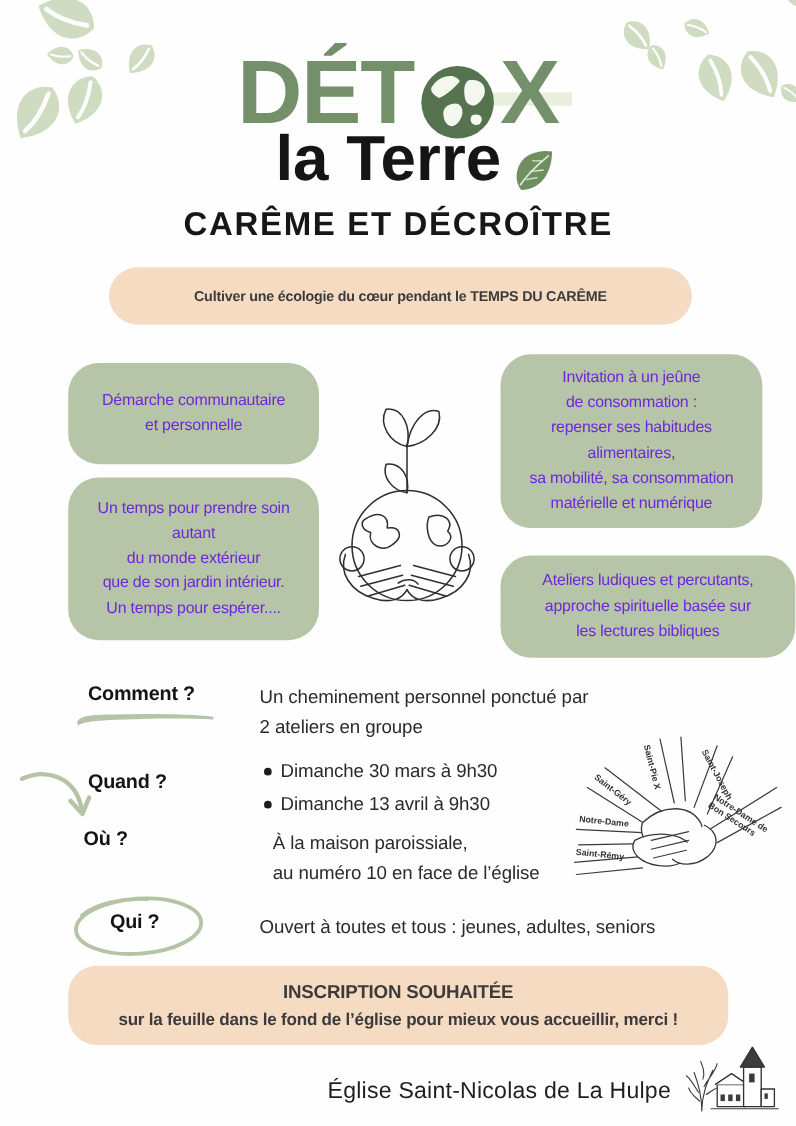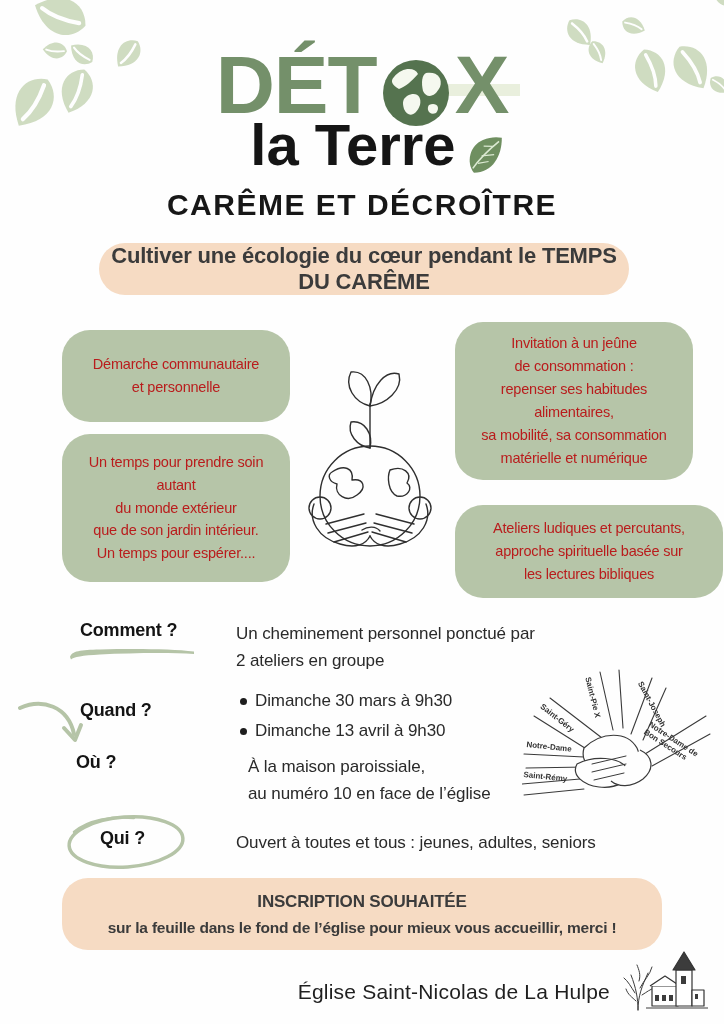--- a/index.html
+++ b/index.html
@@ -31,30 +31,30 @@
     font-size:30px;font-weight:600;letter-spacing:1.5px;color:#171717;
   }
 
   
   .peach{
     background:#f6dbc3;border-radius:26px;
     display:flex;flex-direction:column;align-items:center;justify-content:center;
     text-align:center;color:#3b3b3b;
   }
   .banner-theme{top:243px;left:99px;width:530px;height:52px;}
-  .banner-theme .t{font-size:22px;font-weight:700;letter-spacing:-0.2px;}
+  .banner-theme .t{font-size:13px;font-weight:700;letter-spacing:-0.2px;}
   .banner-inscription{top:878px;left:62px;width:600px;height:72px;}
   .banner-inscription .t1{font-size:17px;font-weight:700;letter-spacing:-0.2px;}
   .banner-inscription .t2{font-size:15.5px;font-weight:700;letter-spacing:-0.2px;margin-top:7px;}
 
   
   .sage-box{
     background:#b6c5a8;border-radius:28px;
     display:flex;align-items:center;justify-content:center;text-align:center;
-    font-size:14.5px;line-height:1.58;color:#b91c1c;letter-spacing:-0.2px;
+    font-size:14.5px;line-height:1.58;color:#6d28d9;letter-spacing:-0.2px;
     padding:8px 12px;box-sizing:border-box;
   }
   .box-demarche{top:330px;left:62px;width:228px;height:92px;}
   .box-temps{top:434px;left:62px;width:228px;height:148px;}
   .box-invitation{top:322px;left:455px;width:238px;height:158px;}
   .box-ateliers{top:505px;left:455px;width:268px;height:93px;}
 
   
   .illus-globe{top:356px;left:296px;width:148px;height:206px;}
 

